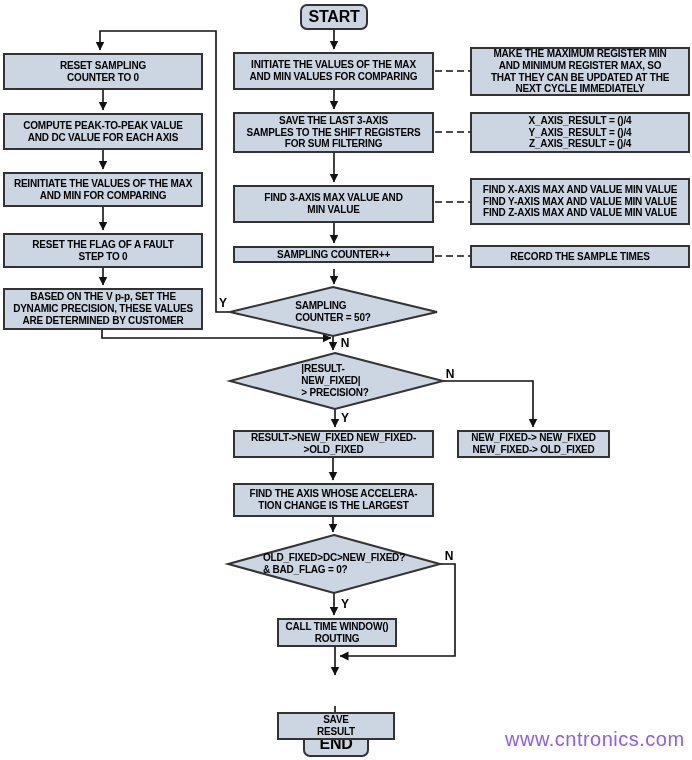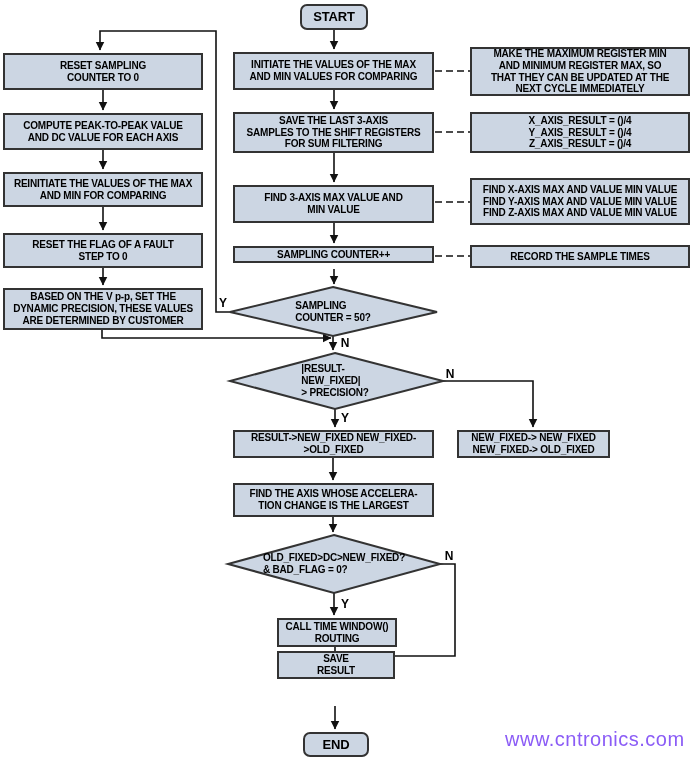--- a/index.html
+++ b/index.html
@@ -9,21 +9,21 @@
   }
   .wires { position:absolute; left:0; top:0; width:692px; height:760px; }
   .node {
     position:absolute; box-sizing:border-box;
     background:#ccd6e3; border:2px solid #333;
     display:flex; align-items:center; justify-content:center;
     text-align:center; color:#000;
     font-weight:bold; font-size:10px; line-height:1.18;
     letter-spacing:-0.2px; white-space:pre-line; padding:1px 2px;
   }
-  .terminal { border-radius:7px; font-size:13px; }
+  .terminal { border-radius:7px; font-size:16px; }
   .dlabel {
     position:absolute; box-sizing:border-box; background:transparent; border:none;
     display:flex; align-items:center; justify-content:center;
     text-align:left; color:#000;
     font-weight:bold; font-size:10px; line-height:1.18;
     letter-spacing:-0.2px; white-space:pre-line;
   }
   .branch { font:bold 12px "Liberation Sans", sans-serif; fill:#000; }
   .watermark {
     position:absolute; left:505px; top:728px; width:185px;
@@ -109,21 +109,21 @@
 FOR SUM FILTERING</div>
   <div class="node" style="left:233px; top:185px; width:201px; height:38px;">FIND 3-AXIS MAX VALUE AND
 MIN VALUE</div>
   <div class="node" style="left:233px; top:246px; width:201px; height:17px;">SAMPLING COUNTER++</div>
   <div class="node" style="left:233px; top:430px; width:201px; height:28px;">RESULT-&gt;NEW_FIXED NEW_FIXED-
 &gt;OLD_FIXED</div>
   <div class="node" style="left:233px; top:483px; width:201px; height:34px;">FIND THE AXIS WHOSE ACCELERA-
 TION CHANGE IS THE LARGEST</div>
   <div class="node" style="left:277px; top:618px; width:120px; height:29px;">CALL TIME WINDOW()
 ROUTING</div>
-  <div class="node" style="left:277px; top:651px; width:118px; height:28px;">SAVE
+  <div class="node" style="left:277px; top:712px; width:118px; height:28px;">SAVE
 RESULT</div>
 
   <div class="dlabel" style="left:263px; top:295px; width:140px; height:33px;">SAMPLING
 COUNTER = 50?</div>
   <div class="dlabel" style="left:265px; top:360px; width:140px; height:42px;">|RESULT-
 NEW_FIXED|
 &gt; PRECISION?</div>
   <div class="dlabel" style="left:244px; top:546px; width:180px; height:36px;">OLD_FIXED&gt;DC&gt;NEW_FIXED?
 &amp; BAD_FLAG = 0?</div>
 

